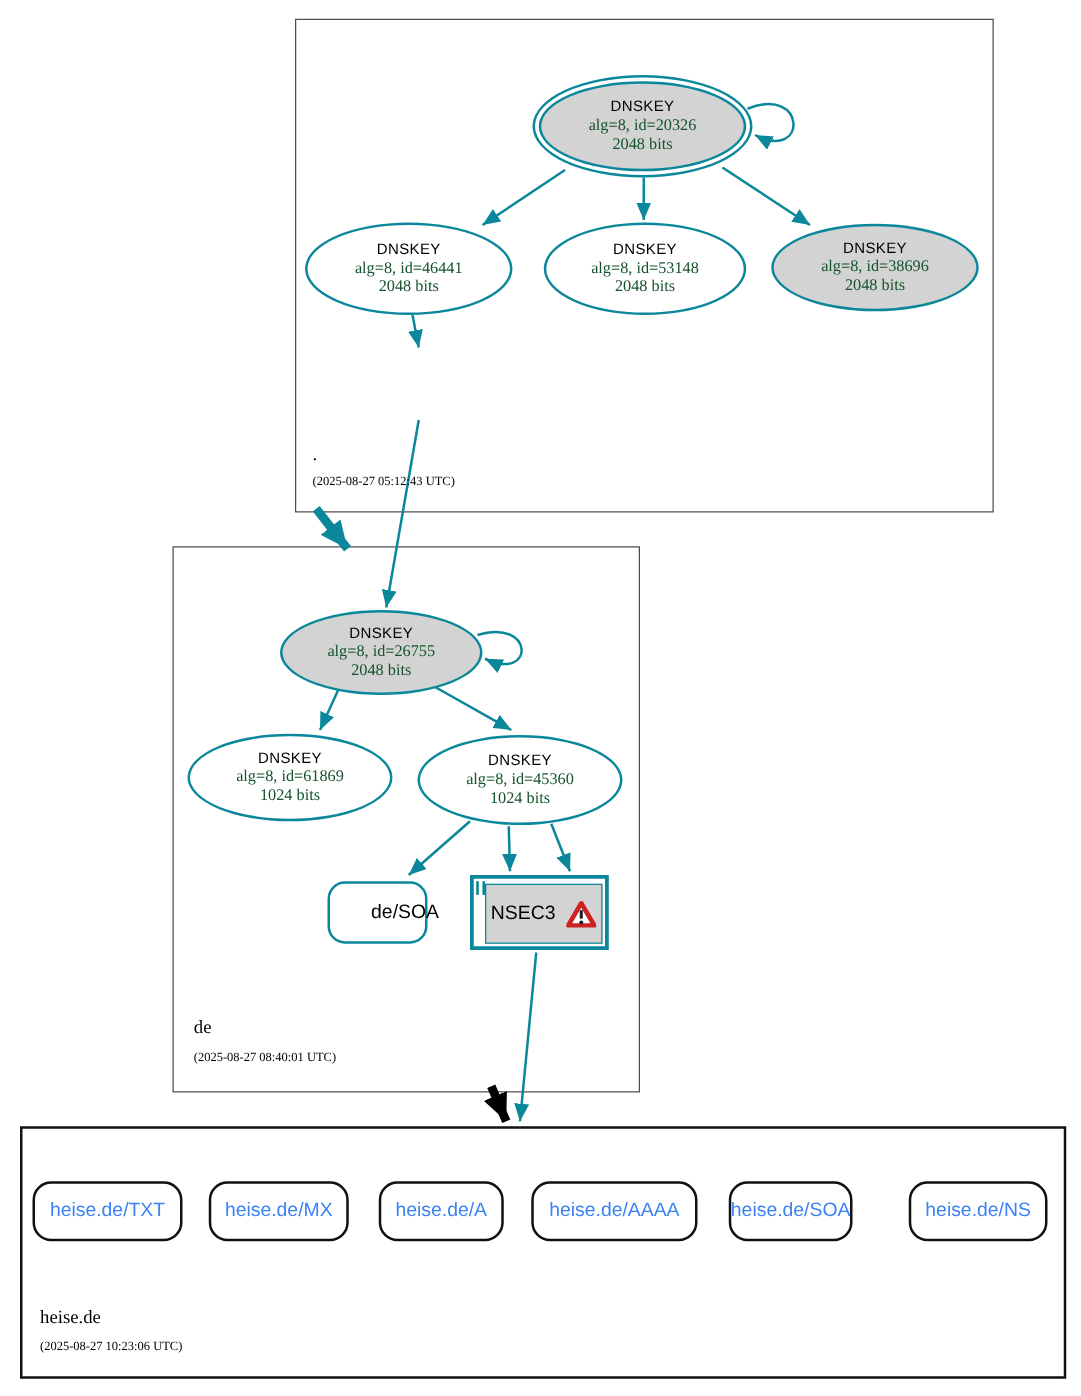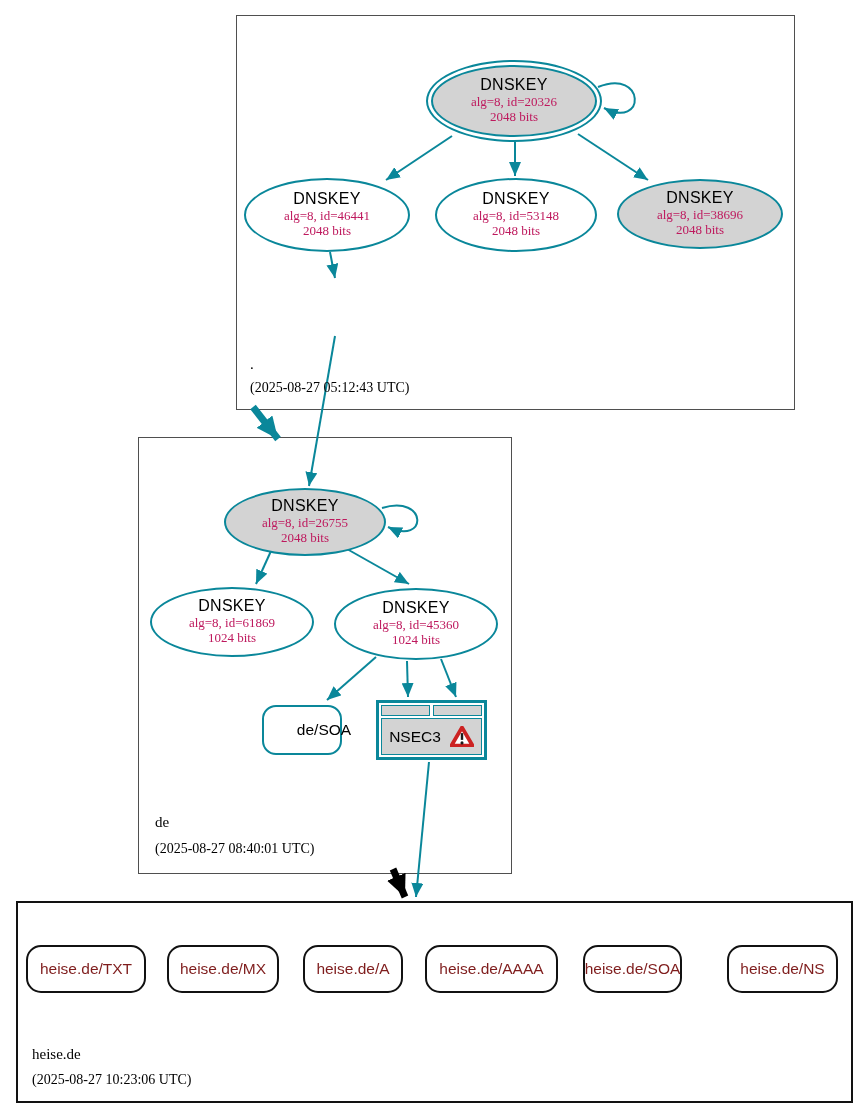--- a/index.html
+++ b/index.html
@@ -9,33 +9,33 @@
   .zone-box.dark{border:2px solid #121212;}
   .edges{position:absolute;left:0;top:0;z-index:1;}
   .node{position:absolute;z-index:2;box-sizing:border-box;display:flex;flex-direction:column;
         align-items:center;justify-content:center;text-align:center;}
   .ellipse{border:2px solid #0a879a;border-radius:50%;background:#fff;}
   .ellipse.gray{background:#d3d3d3;}
   .ellipse-outer{border:2px solid #0a879a;border-radius:50%;background:#fff;padding:0;}
   .ellipse-inner{position:absolute;inset:3px;border:2px solid #0a879a;border-radius:50%;
                  background:#d3d3d3;display:flex;flex-direction:column;align-items:center;
                  justify-content:center;text-align:center;}
-  .node-title{font-size:16px;line-height:1.05;color:#000;letter-spacing:.3px;}
-  .node-sub{font-family:"Liberation Serif",serif;font-size:13px;line-height:1.2;color:#be185d;}
-  .rrset{border:2px solid #111;border-radius:15px;background:#fff;font-size:15.5px;color:#7f1d1d;}
+  .node-title{font-size:12px;line-height:1.05;color:#000;letter-spacing:.3px;}
+  .node-sub{font-family:"Liberation Serif",serif;font-size:13px;line-height:1.2;color:#14532d;}
+  .rrset{border:2px solid #111;border-radius:15px;background:#fff;font-size:15.5px;color:#3b82f6;}
   .soa-node{border:2px solid #0a879a;border-radius:14px;background:#fff;font-size:15.5px;color:#000;}
   .nsec3{background:#0a879a;padding:0;border:none;display:flex;flex-direction:column;z-index:2;}
   .nsec3-frame{position:absolute;inset:0;border:3px solid #0a879a;background:#fff;
-               display:flex;flex-direction:column;padding:2px;box-sizing:border-box;}
+               display:flex;flex-direction:row;padding:2px;box-sizing:border-box;}
   .nsec3-header{display:flex;gap:3px;height:11px;}
   .nsec3-cell{flex:1;background:#d3d3d3;border:1px solid #0a879a;}
   .nsec3-main{flex:1;margin-top:2px;background:#d3d3d3;border:1px solid #0a879a;
               display:flex;align-items:center;justify-content:center;gap:9px;font-size:15.5px;color:#000;}
   .zone-label{position:absolute;z-index:2;font-family:"Liberation Serif",serif;font-size:15px;color:#000;}
-  .zone-ts{position:absolute;z-index:2;font-family:"Liberation Serif",serif;font-size:14px;color:#000;text-align:right;}
+  .zone-ts{position:absolute;z-index:2;font-family:"Liberation Serif",serif;font-size:10px;color:#000;text-align:right;}
 </style>
 </head>
 <body>
 
 <div class="stage">
 
   <div class="zone-box" style="left:236px;top:15px;width:557px;height:393px;"></div>
   <div class="zone-box" style="left:138px;top:437px;width:372px;height:435px;"></div>
   <div class="zone-box dark" style="left:16px;top:901px;width:833px;height:198px;"></div>
 

